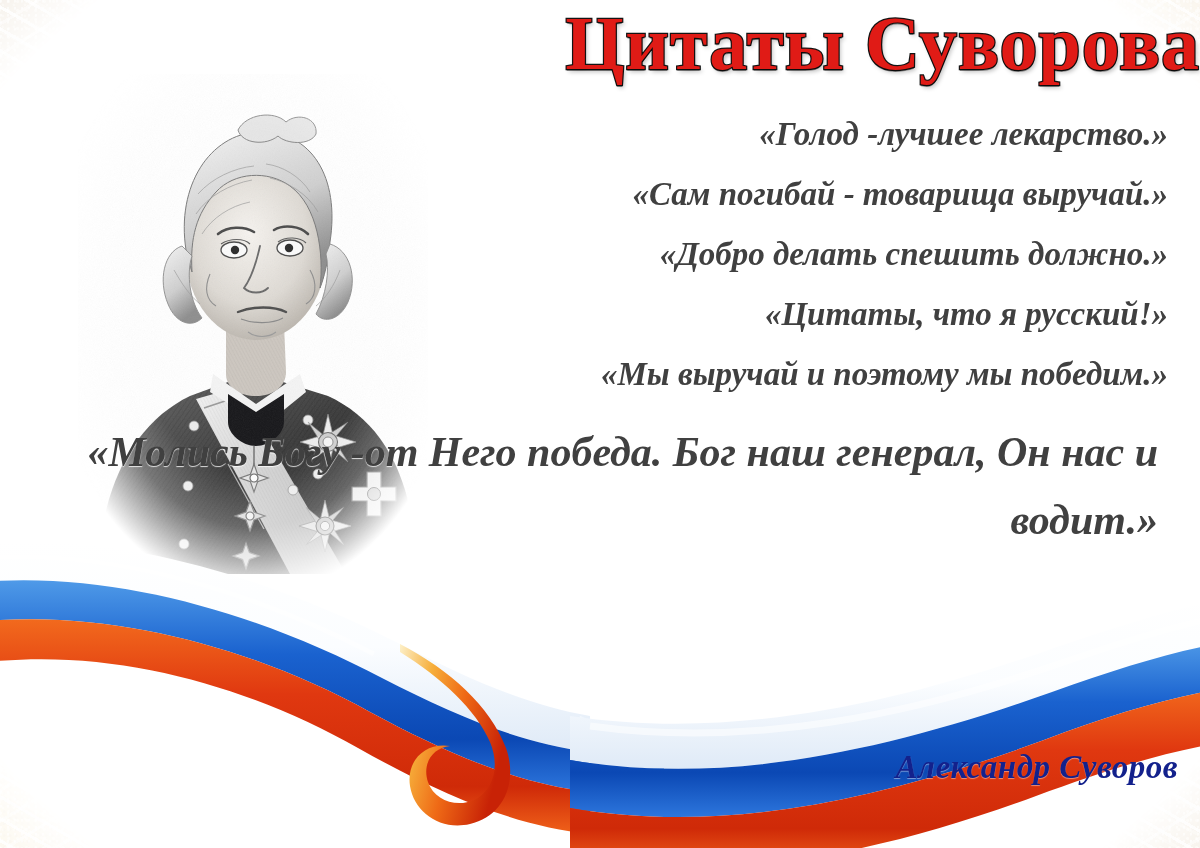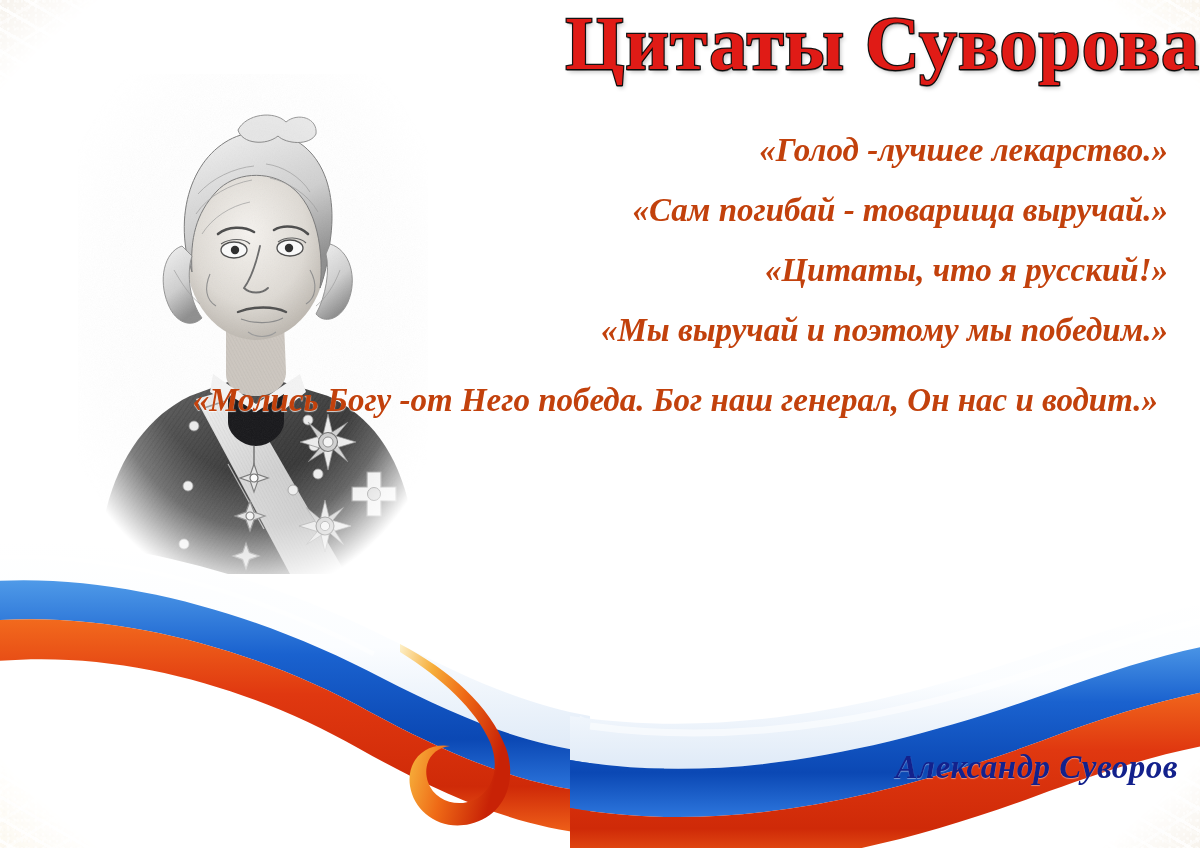--- a/index.html
+++ b/index.html
@@ -106,33 +106,33 @@
 
   
   .quotes{
     position:absolute;
     left:330px; top:118px;
     width:838px;
     text-align:right;
     z-index:25;
   }
   .quote{
-    color:#c2410c;
+    color:#404040;
     font-style:italic;
     font-weight:bold;
     font-size:33px;
     line-height:1.0;
-    margin:16px 0 27px 0;
+    margin:0 0 27px 0;
     white-space:nowrap;
     text-shadow:0 1px 1px rgba(255,255,255,.8);
   }
   .quote.q-wide{font-size:33px;}
   .quote.q-last{
     white-space:normal;
-    font-size:33px;
+    font-size:42px;
     line-height:1.62;
     margin-bottom:0;
     width:1090px;
     margin-left:-262px;
   }
 
   
   .ribbon{
     position:absolute;
     left:-30px; top:520px;
@@ -311,20 +311,21 @@
 
       <rect width="350" height="500" filter="url(#grain)" fill="#000" opacity=".35"></rect>
     </svg>
   </div>
 
   <div class="title">Цитаты Суворова</div>
 
   <div class="quotes">
     <p class="quote">«Голод -лучшее  лекарство.»</p>
     <p class="quote">«Сам погибай - товарища выручай.»</p>
+    <p class="quote">«Добро делать спешить должно.»</p>
     <p class="quote">«Цитаты, что я русский!»</p>
     <p class="quote q-wide">«Мы выручай и поэтому мы победим.»</p>
     <p class="quote q-last">«Молись Богу -от Него победа. Бог наш генерал, Он нас и водит.»</p>
   </div>
 
   <div class="ribbon">
     <svg viewBox="0 0 1260 340" xmlns="http://www.w3.org/2000/svg" preserveAspectRatio="none" aria-hidden="true">
       <defs>
         <linearGradient id="rw" x1="0" y1="0" x2="0" y2="1">
           <stop offset="0%" stop-color="#ffffff"></stop>

